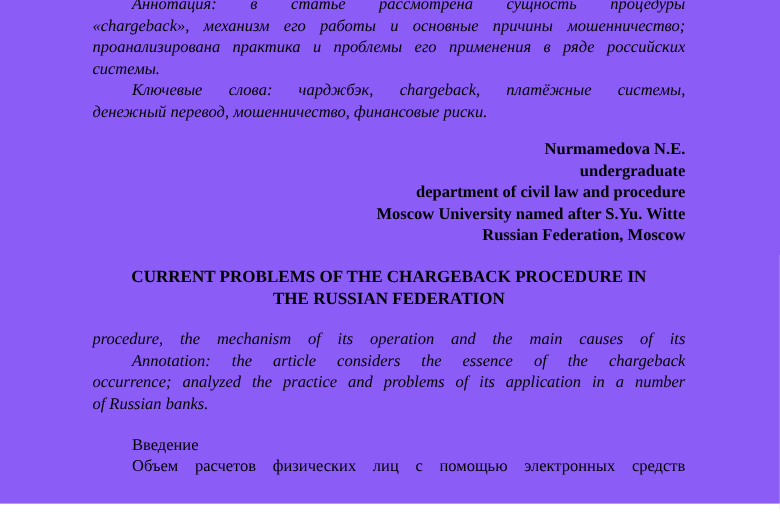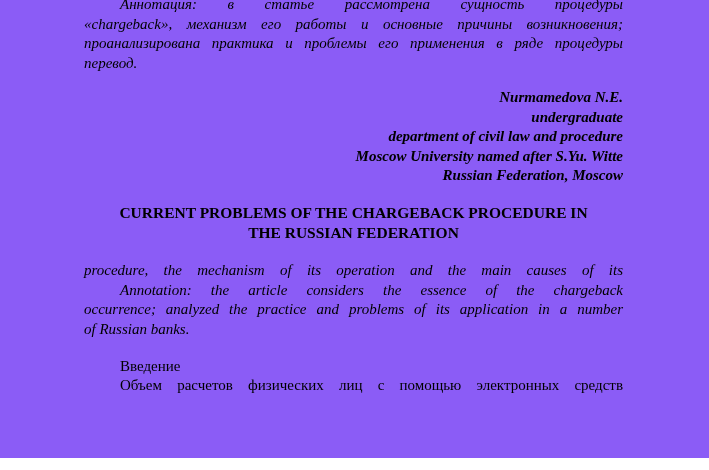--- a/index.html
+++ b/index.html
@@ -27,21 +27,21 @@
     padding: 0;
     font-size: 15px;
     font-weight: normal;
   }
   .line {
     line-height: 19.5px;
     height: 19.5px;
     white-space: normal;
   }
   .italic   { font-style: italic; }
-  .author   { font-weight: bold; font-style: italic; margin-top: 15px; }
+  .author   { font-weight: bold; margin-top: 15px; }
   .title    { font-weight: bold; font-size: 15.5px; margin-top: 17.5px; }
   .mt-abstract-en { margin-top: 19px; }
   .heading  { font-weight: normal; margin-top: 17.5px; }
 
   .al-left   { text-align: left; }
   .al-right  { text-align: right; }
   .al-center { text-align: center; }
   .just {
     text-align: justify;
     text-align-last: justify;
@@ -49,23 +49,27 @@
   }
   .indent { padding-left: 36px; }
 </style>
 </head>
 <body>
 
 <div class="page">
   <div class="text-column">
     <section class="block italic">
         <div class="line just indent">Аннотация: в статье рассмотрена сущность процедуры</div>
-        <div class="line just">«chargeback», механизм его работы и основные причины возникновения;</div>
-        <div class="line just">проанализирована практика и проблемы его применения в ряде процедуры</div>
-        <div class="line al-left">перевод.</div>
+        <div class="line just">«chargeback», механизм его работы и основные причины мошенничество;</div>
+        <div class="line just">проанализирована практика и проблемы его применения в ряде российских</div>
+        <div class="line al-left">системы.</div>
+      </section>
+    <section class="block italic">
+        <div class="line just indent">Ключевые слова: чарджбэк, chargeback, платёжные системы,</div>
+        <div class="line al-left">денежный перевод, мошенничество, финансовые риски.</div>
       </section>
     <section class="block author">
         <div class="line al-right">Nurmamedova N.E.</div>
         <div class="line al-right">undergraduate</div>
         <div class="line al-right">department of civil law and procedure</div>
         <div class="line al-right">Moscow University named after S.Yu. Witte</div>
         <div class="line al-right">Russian Federation, Moscow</div>
       </section>
     <h1 class="block title">
         <div class="line al-center">CURRENT PROBLEMS OF THE CHARGEBACK PROCEDURE IN</div>

